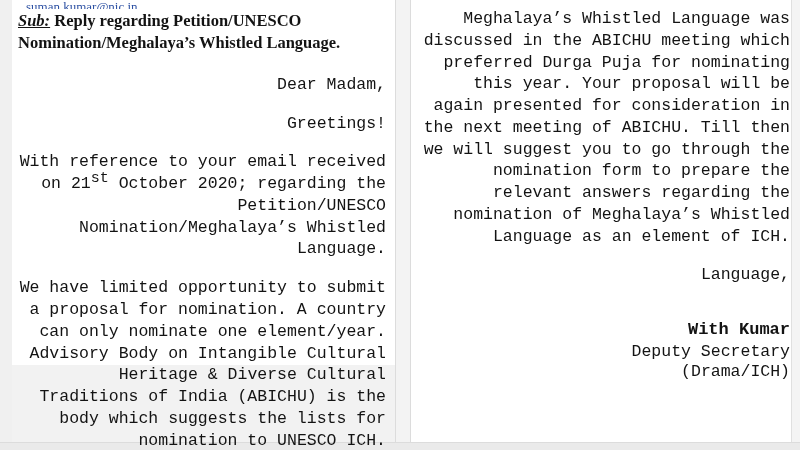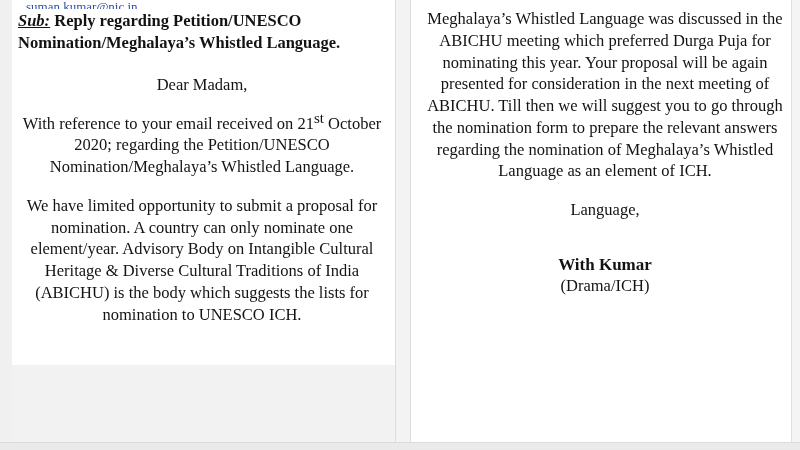--- a/index.html
+++ b/index.html
@@ -89,21 +89,22 @@
     line-height: 13px;
     color: #2b4fa2;
     text-decoration: underline;
     white-space: nowrap;
   }
 
   p {
     margin: 0 0 13px 0;
     font-size: 16.5px;
     line-height: 1.32;
-    text-align: center;
+    text-align: right;
+    font-family: Liberation Mono, monospace;
   }
   .subject {
     font-weight: bold;
     margin-bottom: 20px;
     font-size: 16.5px;
     line-height: 1.33;
   }
   .subject .lbl {
     text-decoration: underline;
     font-style: italic;
@@ -142,34 +143,36 @@
   <div class="link-fragment">suman.kumar@nic.in</div>
 
   <div class="col col-left">
 
     <div class="subject">
       <span class="lbl">Sub:</span><span> Reply regarding Petition/UNESCO Nomination/Meghalaya’s Whistled Language.</span>
     </div>
 
     <p class="gap-md">Dear Madam,</p>
 
+    <p class="gap-md">Greetings!</p>
 
     <p class="gap-md">
       <span>With reference to your email received on 21</span><sup>st</sup><span> October 2020; regarding the Petition/UNESCO Nomination/Meghalaya’s Whistled Language.</span>
     </p>
 
     <p>We have limited opportunity to submit a proposal for nomination. A country can only nominate one element/year. Advisory Body on Intangible Cultural Heritage &amp; Diverse Cultural Traditions of India (ABICHU) is the body which suggests the lists for nomination to UNESCO ICH.</p>
 
   </div>
 
   <div class="col col-right">
 
     <p class="gap-md">Meghalaya’s Whistled Language was discussed in the ABICHU meeting which preferred Durga Puja for nominating this year. Your proposal will be again presented for consideration in the next meeting of ABICHU. Till then we will suggest you to go through the nomination form to prepare the relevant answers regarding the nomination of Meghalaya’s Whistled Language as an element of ICH.</p>
 
 
     <p class="gap-lg">Language,</p>
 
     <p class="sig-name">With Kumar</p>
+    <p class="sig-line">Deputy Secretary</p>
     <p class="sig-line">(Drama/ICH)</p>
 
   </div>
 
 </div>
 
 </body></html>

